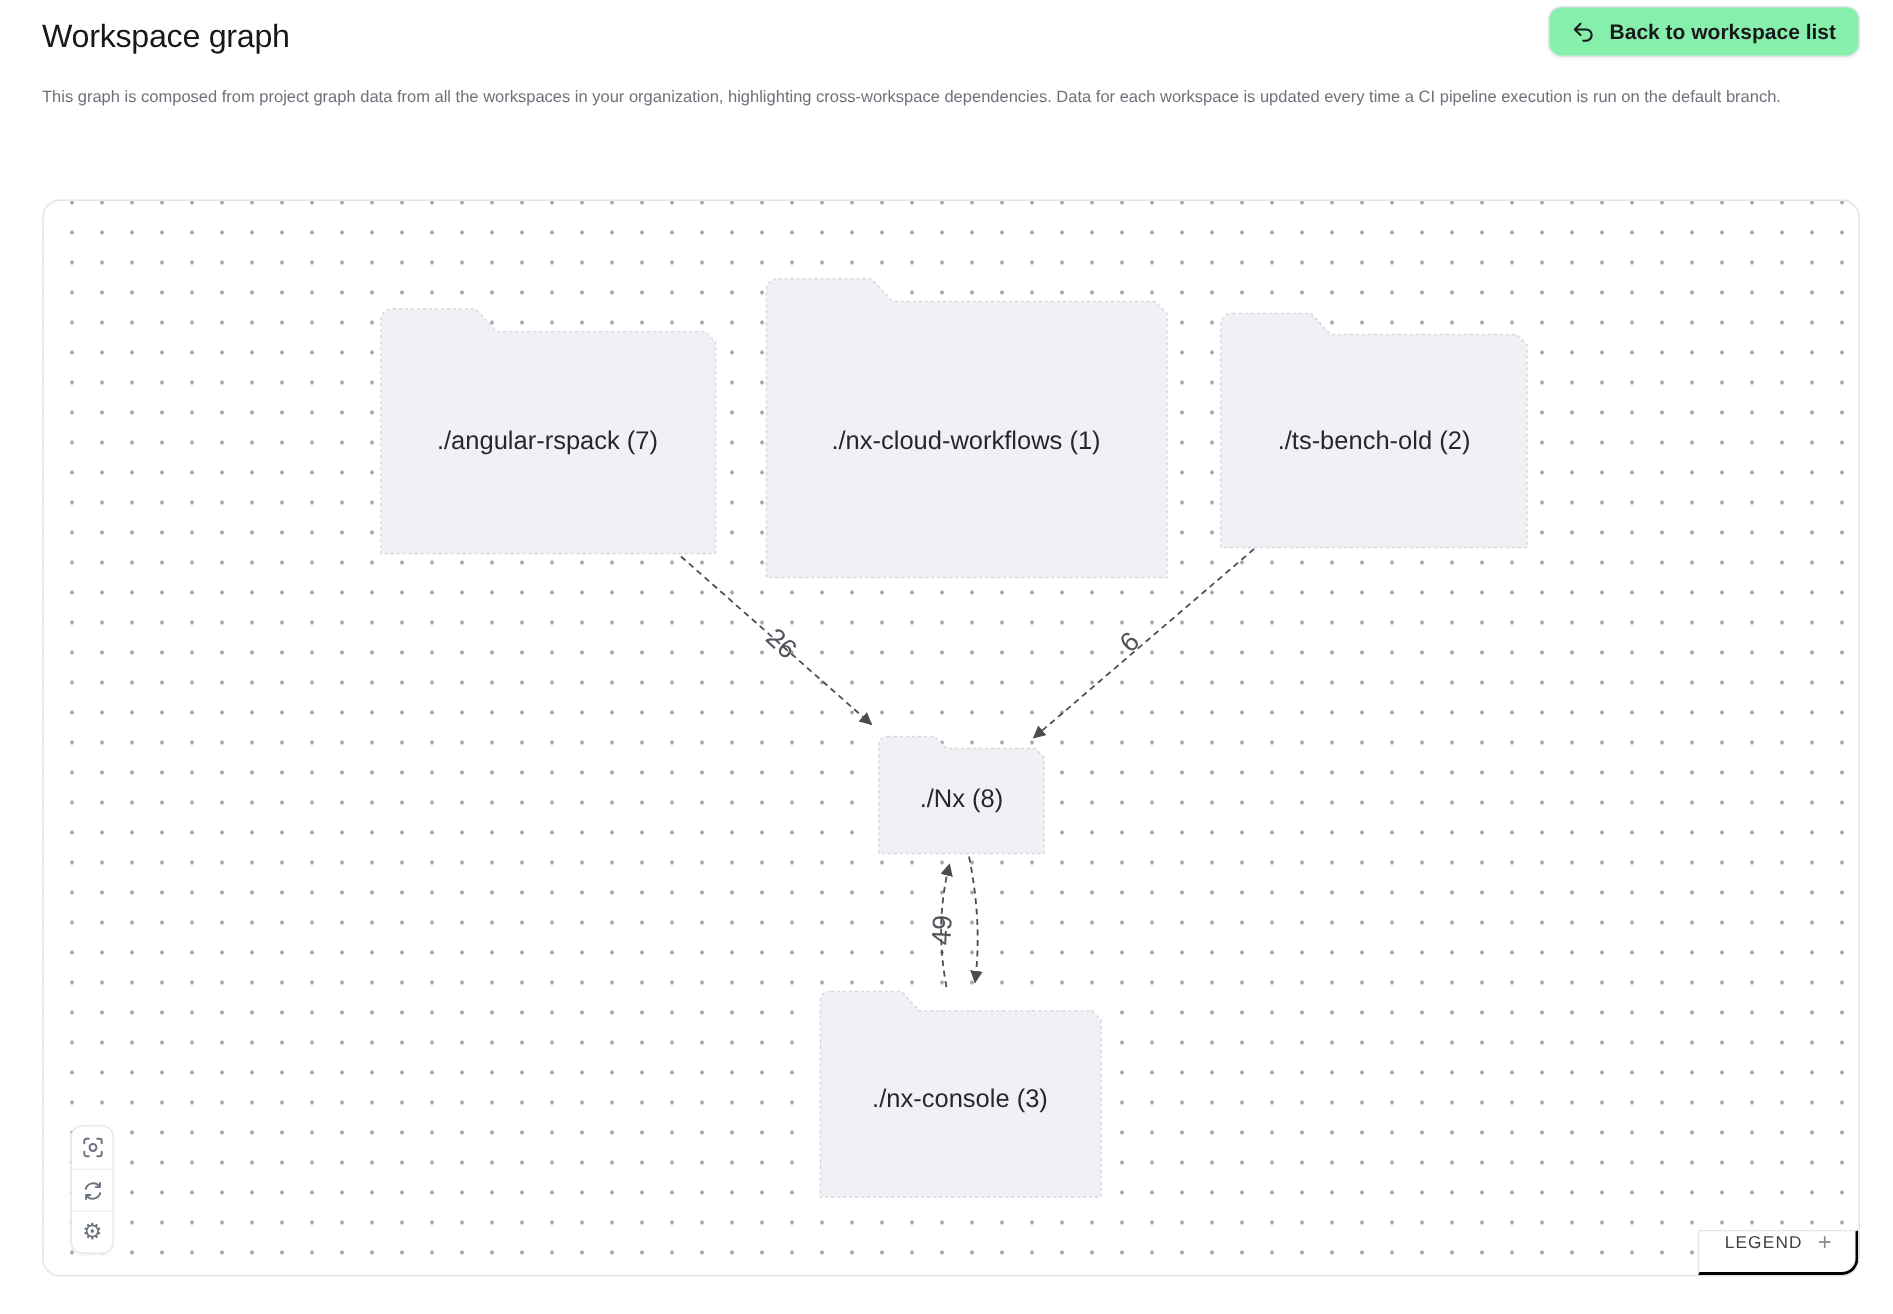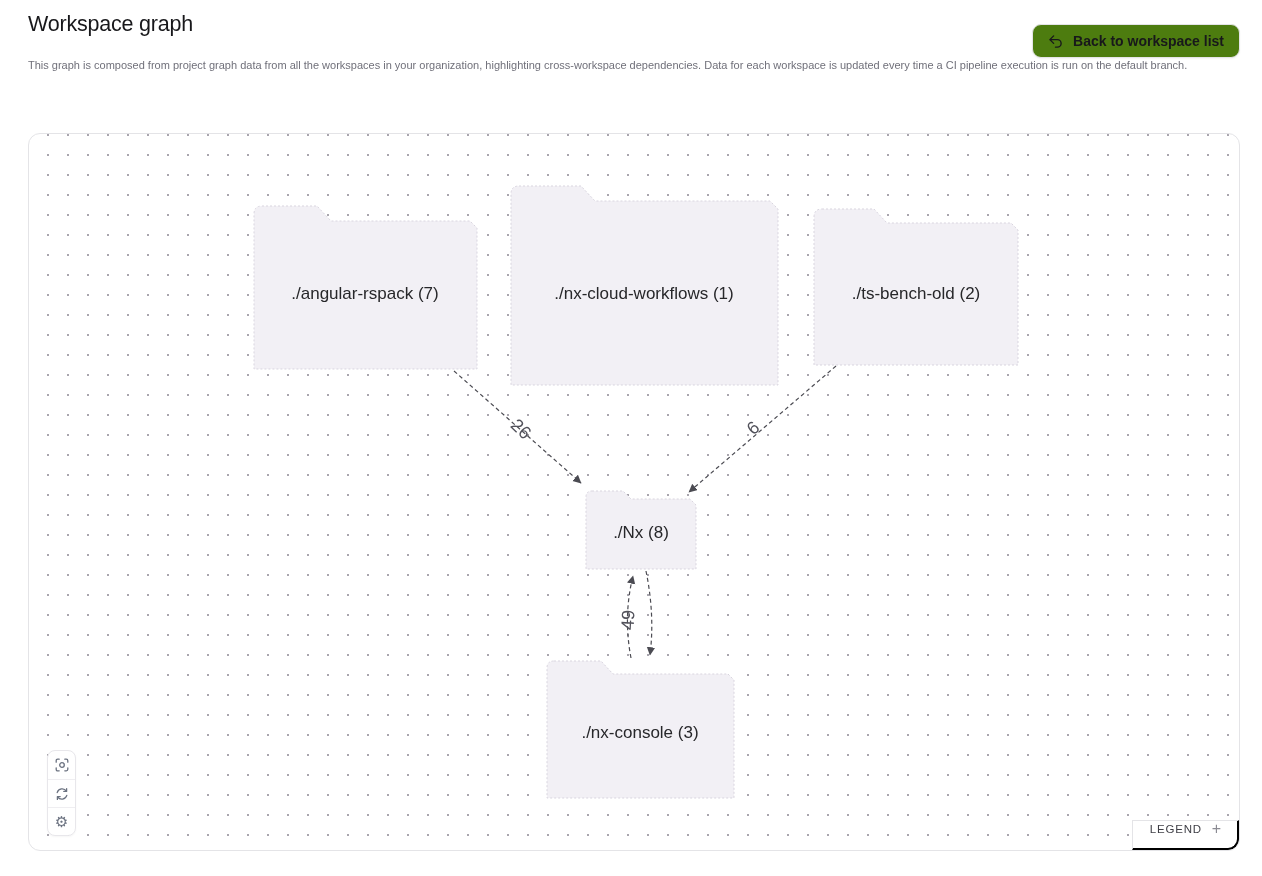--- a/index.html
+++ b/index.html
@@ -11,23 +11,23 @@
     position: relative;
   }
   
   .page-title {
     position: absolute; left: 28px; top: 12px;
     font-size: 21.5px; font-weight: 400; color: #18181b;
     letter-spacing: -0.2px;
     text-align: right;
   }
   .back-btn {
-    position: absolute; right: 22px; top: 24px;
+    position: absolute; right: 22px; top: 4px;
     display: flex; align-items: center; gap: 10px;
-    background: #4d7c0f;
+    background: #86efac;
     border: 1px solid #e4e4e7;
     border-radius: 9px;
     padding: 8px 15px;
     font-family: "Liberation Sans", sans-serif;
     font-size: 14px; font-weight: 700; color: #18181b;
     box-shadow: 0 1px 2px rgba(0,0,0,0.05);
     cursor: pointer;
   }
   .back-btn svg { display: block; }
   .page-desc {

